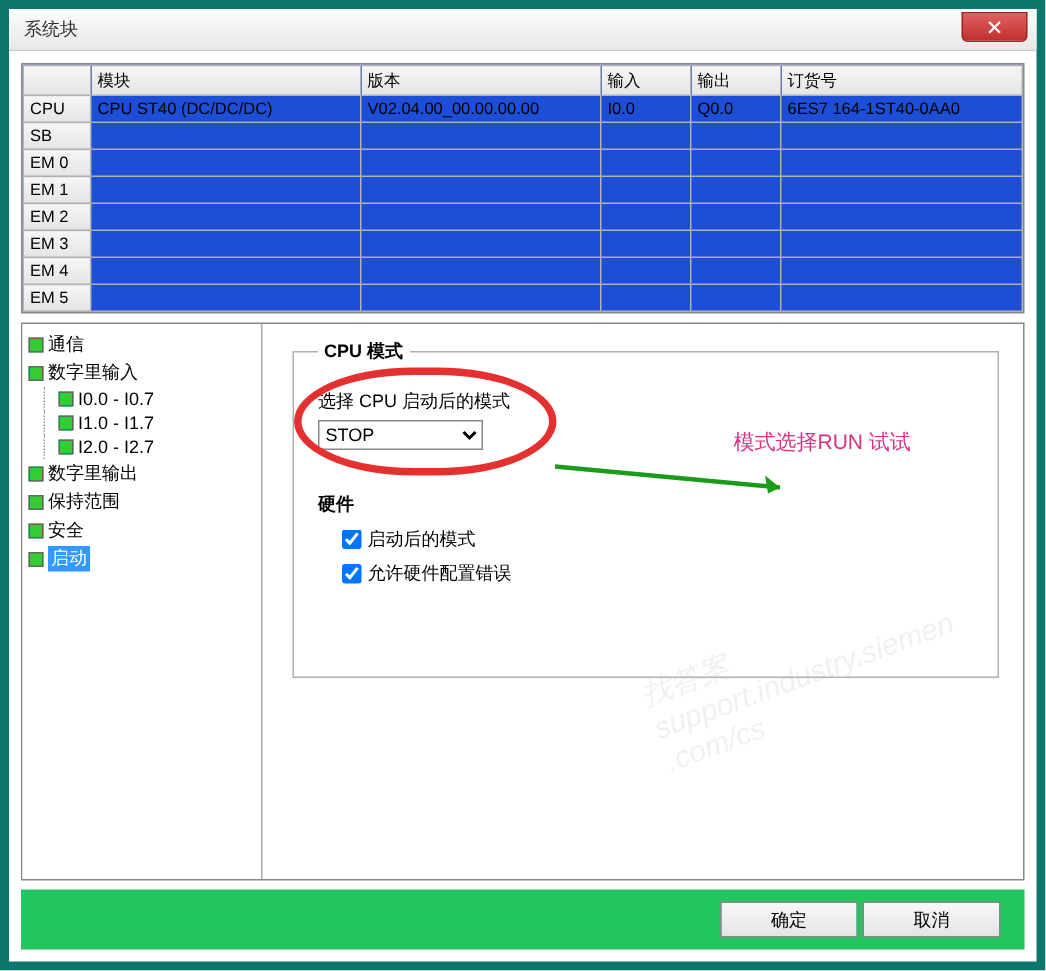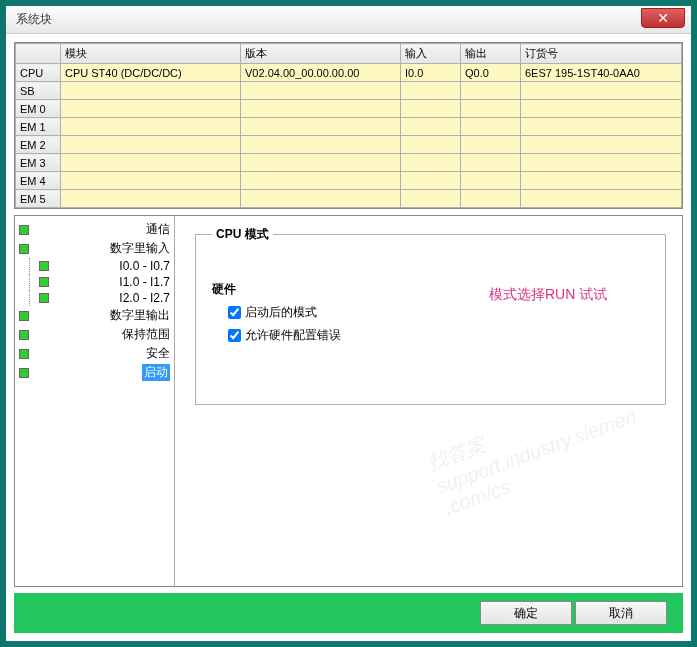--- a/index.html
+++ b/index.html
@@ -3,31 +3,31 @@
 <meta charset="utf-8">
 <style>
 * { box-sizing: border-box; margin: 0; padding: 0; }
 body { font-family: "Microsoft YaHei", SimSun, Arial, sans-serif; font-size: 12px; background: #fff; }
 .window { width: 697px; height: 647px; border: 6px solid #0f766e; background: #fff; position: relative; display: flex; flex-direction: column; }
 .titlebar { height: 28px; background: linear-gradient(#fdfdfd, #e8e8e8); display: flex; align-items: center; padding: 0 0 0 10px; position: relative; border-bottom: 1px solid #ccc; }
 .titlebar-text { color: #333; }
 .close-btn { position: absolute; right: 6px; top: 2px; width: 44px; height: 20px; background: linear-gradient(#e06060, #c03030); color: #fff; display: flex; align-items: center; justify-content: center; border: 1px solid #a02020; border-radius: 0 0 4px 4px; font-size: 14px; cursor: pointer; }
 .content { flex: 1; display: flex; flex-direction: column; padding: 8px; gap: 6px; overflow: hidden; }
 .table-wrap { border: 1px solid #888; }
-table { width: 100%; border-collapse: collapse; background: #fef9c3; table-layout: fixed; }
+table { width: 100%; border-collapse: collapse; background: #1d4ed8; table-layout: fixed; }
 th, td { border: 1px solid #b0b0b0; padding: 2px 4px; text-align: left; height: 18px; font-weight: normal; font-size: 11px; white-space: nowrap; overflow: hidden; }
 th { background: linear-gradient(#f5f5f5, #e5e5e5); }
 .rowhdr { background: linear-gradient(#f5f5f5, #e5e5e5); width: 45px; }
 .c-module { width: 180px; }
 .c-version { width: 160px; }
 .c-input { width: 60px; margin-top: 30px; }
 .c-output { width: 60px; }
 .middle { flex: 1; display: flex; gap: 4px; border: 1px solid #888; min-height: 0; }
 .tree { width: 160px; border-right: 1px solid #aaa; padding: 4px 2px; overflow: auto; background: #fff; }
-.tree-item { display: flex; align-items: center; gap: 3px; padding: 1px 2px; cursor: pointer; white-space: nowrap; justify-content: space-between; }
+.tree-item { display: flex; align-items: center; gap: 3px; padding: 1px 2px; cursor: pointer; white-space: nowrap; }
 .tree-item.selected span.lbl { background: #3399ff; color: #fff; padding: 0 2px; }
 .box { width: 10px; height: 10px; border: 1px solid #666; display: inline-block; }
 .box.green { background: #3c3; }
 .child { padding-left: 22px; position: relative; }
 .child:before { content: ''; position: absolute; left: 12px; top: 0; bottom: 0; border-left: 1px dotted #999; }
 .rpanel { flex: 1; padding: 10px 16px; position: relative; overflow: hidden; }
 fieldset { border: 1px solid #b0b0b0; padding: 10px 16px 60px 16px; position: relative; }
 legend { font-size: 12px; padding: 0 4px; font-weight: bold; }
 .mode-label { margin: 6px 0 4px; }
 select { width: 110px; height: 20px; font-size: 12px; border: 1px solid #888; background: #fff; }
@@ -66,21 +66,21 @@
             <th>订货号</th>
           </tr>
         </thead>
         <tbody id="tbody">
             <tr>
               <th class="rowhdr">CPU</th>
               <td>CPU ST40 (DC/DC/DC)</td>
               <td>V02.04.00_00.00.00.00</td>
               <td>I0.0</td>
               <td>Q0.0</td>
-              <td>6ES7 195-1ST40-0AA0</td>
+              <td>6ES7 164-1ST40-0AA0</td>
             </tr>
             <tr>
               <th class="rowhdr">SB</th>
               <td></td>
               <td></td>
               <td></td>
               <td></td>
               <td></td>
             </tr>
             <tr>
@@ -173,20 +173,31 @@
             <span class="box green"></span>
             <span class="lbl">启动</span>
           </div>
         </div>
       <div class="rpanel">
         <div class="watermark">找答案
 support.industry.siemen
 .com/cs</div>
         <fieldset>
           <legend>CPU 模式</legend>
+          <div style="position:relative">
+            <div class="red-circle"></div>
+            <svg class="arrow" width="170" height="30">
+              <line x1="0" y1="8" x2="150" y2="22" stroke="#1a9c1a" stroke-width="3"></line>
+              <polygon points="150,22 140,14 142,26" fill="#1a9c1a"></polygon>
+            </svg>
+            <div class="mode-label">选择 CPU 启动后的模式</div>
+            <select>
+              <option>STOP</option>
+            </select>
+          </div>
           <div class="hw-label">硬件</div>
           <div class="cb-row">
             <input type="checkbox" checked="" style="">
             <span>启动后的模式</span>
           </div>
           <div class="cb-row">
             <input type="checkbox" checked="" style="">
             <span>允许硬件配置错误</span>
           </div>
         </fieldset>

